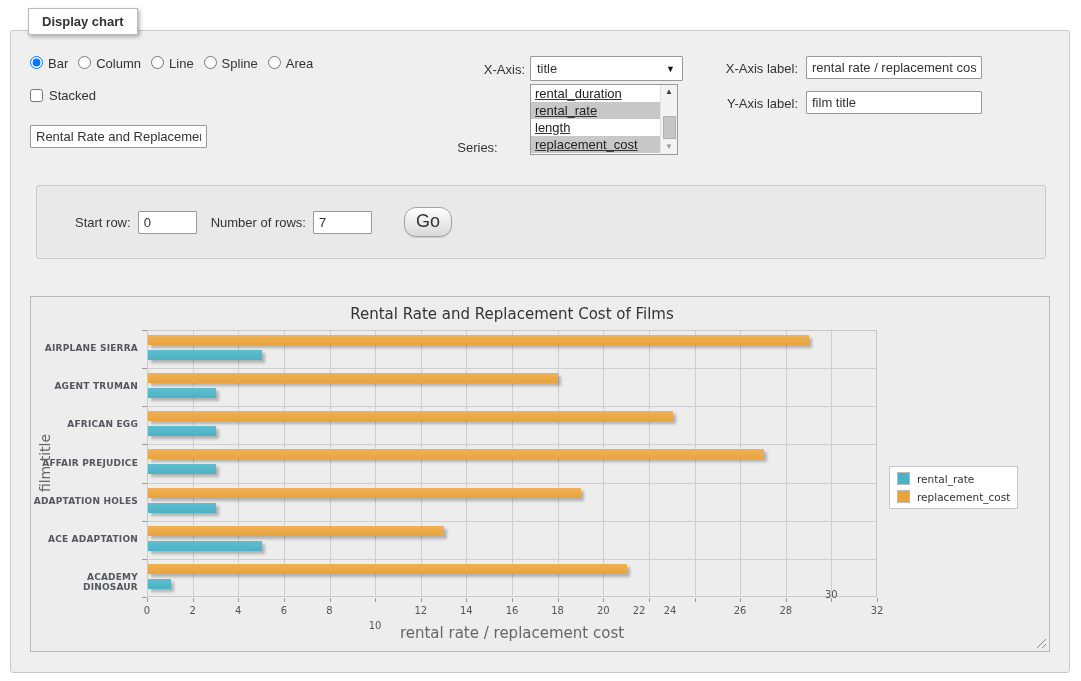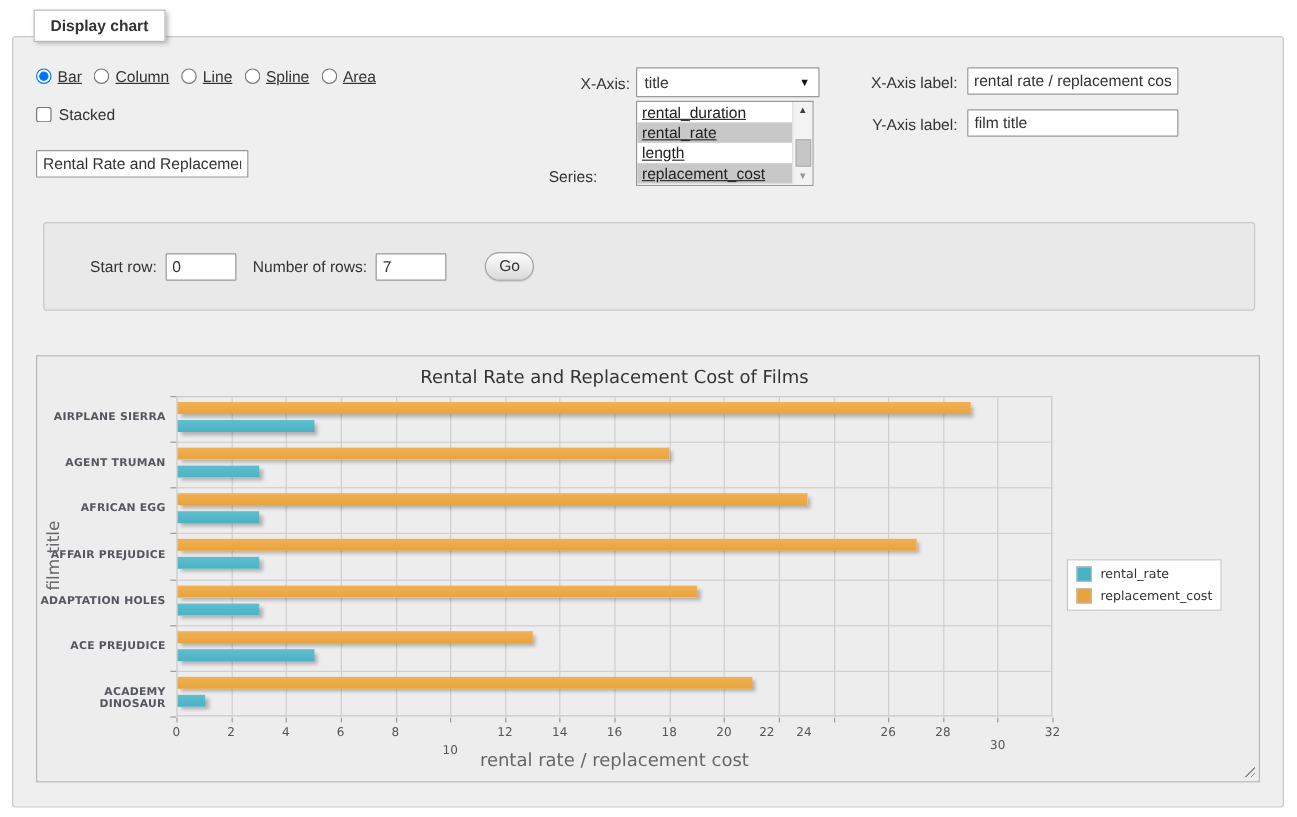--- a/index.html
+++ b/index.html
@@ -17,21 +17,21 @@
     background:#efefef; border:1px solid #c9c9c9; border-radius:3px;
   }
   .legend-box {
     left:28px; top:8px; padding:5px 13px; background:#fff;
     border:1px solid #b9b9b9; box-shadow:2px 2px 4px rgba(0,0,0,.28);
     font-weight:bold; font-size:13px; color:#333; z-index:3;
   }
 
   
   .radio-row { left:30px; top:56px; display:flex; align-items:center; }
-  .opt { display:flex; align-items:center; margin-right:10px;text-decoration:underline; }
+  .opt { display:flex; align-items:flex-start; margin-right:10px; }
   .opt input { margin:0 5px 0 0; }
   .check-row { left:30px; top:88px; display:flex; align-items:center; }
   .check-row input { margin:0 6px 0 0; }
 
   input[type=text] {
     border:1px solid #999; background:#fff; font-family:"Liberation Sans",sans-serif;
     font-size:13px; color:#333; padding:2px 5px; border-radius:1px;
   }
   .title-input { left:30px; top:125px; width:177px; height:23px; }
 
@@ -69,21 +69,21 @@
   
   .rows-panel {
     left:36px; top:185px; width:1010px; height:74px;
     background:#e9e9e9; border:1px solid #c9c9c9; border-radius:3px;
     display:flex; align-items:center; padding-left:38px;
   }
   .rows-panel .f-label { margin-right:7px; }
   .rows-input { width:59px; height:23px; margin-right:14px; }
   .go-btn {
     margin-left:18px; padding:3px 11px 4px; font-family:"Liberation Sans",sans-serif;
-    font-size:13px; color:#333; background:linear-gradient(#fefefe,#d9d9d9);
+    font-size:18px; color:#333; background:linear-gradient(#fefefe,#d9d9d9);
     border:1px solid #a2a2a2; border-radius:12px; box-shadow:0 1px 1px rgba(0,0,0,.12);
     cursor:pointer;
   }
 
   
   .chart-container {
     left:30px; top:296px; width:1020px; height:356px;
     background:#ededed; border:1px solid #b8b8b8;
   }
   .chart-canvas, .chart-canvas div { position:absolute; font-family:"DejaVu Sans",sans-serif; }
@@ -230,21 +230,21 @@
       <div class="x-tick-label" style="left: 557.25px; top: 308px; width: 30px;">20</div>
       <div class="tickmark" style="left: 617.875px; top: 301px; width: 1px; height: 4px;"></div>
       <div class="x-tick-label" style="left: 593px; top: 308px; width: 30px;">22</div>
       <div class="tickmark" style="left: 663.5px; top: 301px; width: 1px; height: 4px;"></div>
       <div class="x-tick-label" style="left: 624px; top: 308px; width: 30px;">24</div>
       <div class="tickmark" style="left: 709.125px; top: 301px; width: 1px; height: 4px;"></div>
       <div class="x-tick-label" style="left: 694.125px; top: 308px; width: 30px;">26</div>
       <div class="tickmark" style="left: 754.75px; top: 301px; width: 1px; height: 4px;"></div>
       <div class="x-tick-label" style="left: 739.75px; top: 308px; width: 30px;">28</div>
       <div class="tickmark" style="left: 800.375px; top: 301px; width: 1px; height: 4px;"></div>
-      <div class="x-tick-label" style="left: 785.375px; top: 319px; width: 30px;">30</div>
+      <div class="x-tick-label" style="left: 785.375px; top: 292px; width: 30px;">30</div>
       <div class="tickmark" style="left: 846px; top: 301px; width: 1px; height: 4px;"></div>
       <div class="x-tick-label" style="left: 831px; top: 308px; width: 30px;">32</div>
       <div class="tickmark" style="left: 111px; top: 33px; width: 5px; height: 1px;"></div>
       <div class="tickmark" style="left: 111px; top: 71.1px; width: 5px; height: 1px;"></div>
       <div class="tickmark" style="left: 111px; top: 109.3px; width: 5px; height: 1px;"></div>
       <div class="tickmark" style="left: 111px; top: 147.4px; width: 5px; height: 1px;"></div>
       <div class="tickmark" style="left: 111px; top: 185.6px; width: 5px; height: 1px;"></div>
       <div class="tickmark" style="left: 111px; top: 223.7px; width: 5px; height: 1px;"></div>
       <div class="tickmark" style="left: 111px; top: 261.9px; width: 5px; height: 1px;"></div>
       <div class="tickmark" style="left: 111px; top: 300px; width: 5px; height: 1px;"></div>
@@ -256,21 +256,21 @@
       <div class="bar" style="left: 117px; top: 91.1px; width: 68.2px; height: 10px; background: linear-gradient(rgb(95, 190, 207), rgb(75, 178, 196));"></div>
       <div class="cat-label" style="left: 0px; top: 122.4px; width: 107px;">AFRICAN EGG</div>
       <div class="bar" style="left: 117px; top: 114.3px; width: 524.5px; height: 10px; background: linear-gradient(rgb(240, 177, 85), rgb(232, 163, 60));"></div>
       <div class="bar" style="left: 117px; top: 129.3px; width: 68.2px; height: 10px; background: linear-gradient(rgb(95, 190, 207), rgb(75, 178, 196));"></div>
       <div class="cat-label" style="left: 0px; top: 160.5px; width: 107px;">AFFAIR PREJUDICE</div>
       <div class="bar" style="left: 117px; top: 152.4px; width: 615.7px; height: 10px; background: linear-gradient(rgb(240, 177, 85), rgb(232, 163, 60));"></div>
       <div class="bar" style="left: 117px; top: 167.4px; width: 68.2px; height: 10px; background: linear-gradient(rgb(95, 190, 207), rgb(75, 178, 196));"></div>
       <div class="cat-label" style="left: 0px; top: 198.6px; width: 107px;">ADAPTATION HOLES</div>
       <div class="bar" style="left: 117px; top: 190.6px; width: 433.2px; height: 10px; background: linear-gradient(rgb(240, 177, 85), rgb(232, 163, 60));"></div>
       <div class="bar" style="left: 117px; top: 205.6px; width: 68.2px; height: 10px; background: linear-gradient(rgb(95, 190, 207), rgb(75, 178, 196));"></div>
-      <div class="cat-label" style="left: 0px; top: 236.8px; width: 107px;">ACE PREJUDICE</div>
+      <div class="cat-label" style="left: 0px; top: 236.8px; width: 107px;">ACE ADAPTATION</div>
       <div class="bar" style="left: 117px; top: 228.7px; width: 296.3px; height: 10px; background: linear-gradient(rgb(240, 177, 85), rgb(232, 163, 60));"></div>
       <div class="bar" style="left: 117px; top: 243.7px; width: 113.8px; height: 10px; background: linear-gradient(rgb(95, 190, 207), rgb(75, 178, 196));"></div>
       <div class="cat-label" style="left: 0px; top: 274.9px; width: 107px;">ACADEMY DINOSAUR</div>
       <div class="bar" style="left: 117px; top: 266.9px; width: 478.8px; height: 10px; background: linear-gradient(rgb(240, 177, 85), rgb(232, 163, 60));"></div>
       <div class="bar" style="left: 117px; top: 281.9px; width: 22.6px; height: 10px; background: linear-gradient(rgb(95, 190, 207), rgb(75, 178, 196));"></div>
       <div class="x-axis-title" style="left: 116px; top: 327px; width: 730px;">rental rate / replacement cost</div>
       <div class="y-axis-title" style="left: -31px; top: 157.5px; width: 90px;">film title</div>
       <div class="chart-legend" style="left: 858px; top: 169px;">
         <div class="legend-row">
           <div class="legend-swatch" style="background: rgb(75, 178, 196);"></div>

